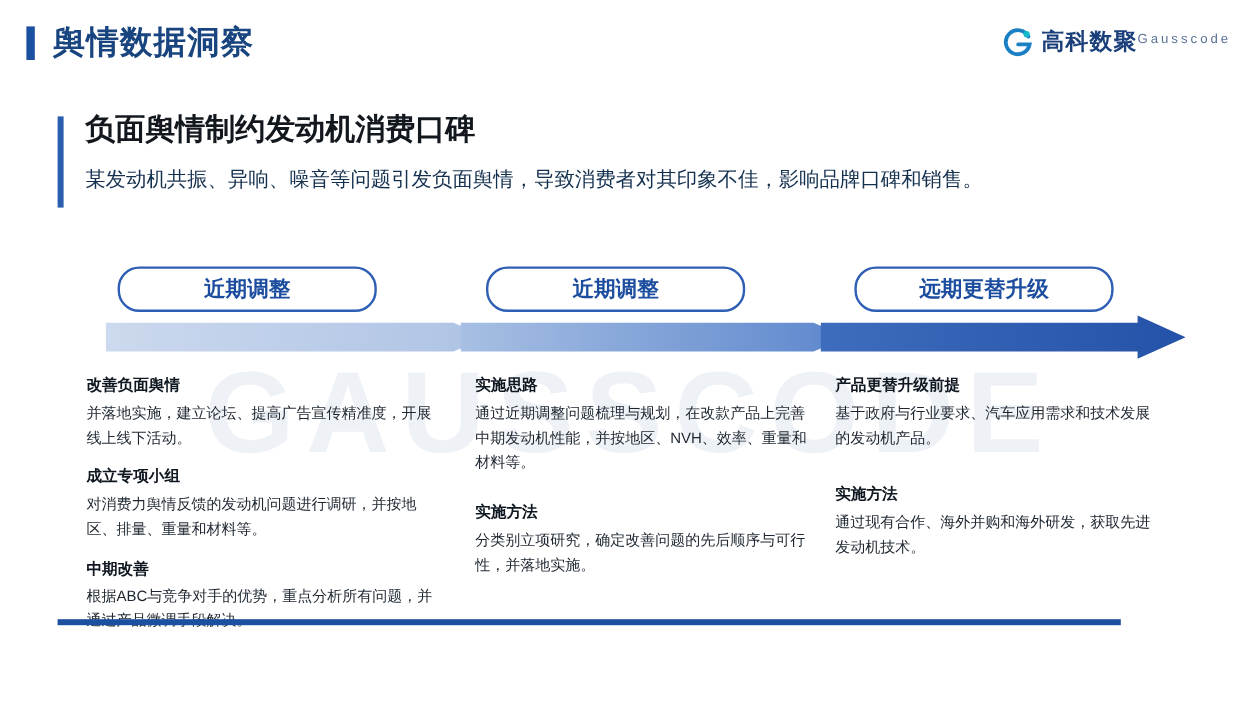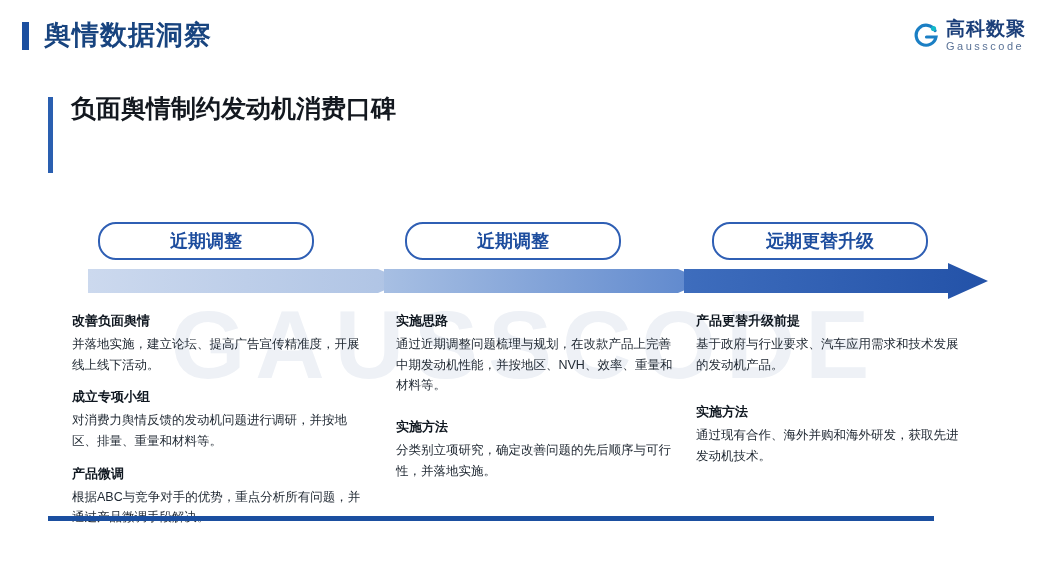--- a/index.html
+++ b/index.html
@@ -49,21 +49,21 @@
     align-items: center;
   }
   .logo-mark {
     width: 26px;
     height: 26px;
     margin-right: 7px;
     position: relative;
   }
   .logo-text {
     display: flex;
-    flex-direction: column;
+    flex-direction: row;
     justify-content: center;
     line-height: 1.05;
   }
   .logo-cn {
     font-size: 19px;
     font-weight: bold;
     color: #1b3f7a;
     letter-spacing: 1px;
   }
   .logo-en {
@@ -203,20 +203,21 @@
     <span class="logo-text">
       <span class="logo-cn">高科数聚</span>
       <span class="logo-en">Gausscode</span>
     </span>
   </div>
 </div>
 
 <div class="title-block">
   <div class="title-bar"></div>
   <div class="main-title">负面舆情制约发动机消费口碑</div>
+  <div class="sub-title">某发动机共振、异响、噪音等问题引发负面舆情，导致消费者对其印象不佳，影响品牌口碑和销售。</div>
 </div>
 
 <div class="pill" id="pill-0">近期调整</div>
 <div class="pill" id="pill-1">近期调整</div>
 <div class="pill" id="pill-2">远期更替升级</div>
 
 <div class="arrow-wrap">
   <svg width="900" height="38" viewBox="0 0 900 38">
     <defs>
       <linearGradient id="gseg1" x1="0" y1="0" x2="1" y2="0">
@@ -244,21 +245,21 @@
 <div class="col" id="col-0">
   <div class="blk">
     <div class="blk-title">改善负面舆情</div>
     <div class="blk-body">并落地实施，建立论坛、提高广告宣传精准度，开展线上线下活动。</div>
   </div>
   <div class="blk">
     <div class="blk-title">成立专项小组</div>
     <div class="blk-body">对消费力舆情反馈的发动机问题进行调研，并按地区、排量、重量和材料等。</div>
   </div>
   <div class="blk">
-    <div class="blk-title">产品微调</div>
+    <div class="blk-title">中期改善</div>
     <div class="blk-body">根据ABC与竞争对手的优势，重点分析所有问题，并通过产品微调手段解决。</div>
   </div>
 </div>
 
 <div class="col" id="col-1">
   <div class="blk">
     <div class="blk-title">实施思路</div>
     <div class="blk-body">通过近期调整问题梳理与规划，在改款产品上完善中期发动机性能，并按地区、NVH、效率、重量和材料等。</div>
   </div>
   <div class="blk" style="margin-top:22px;">

